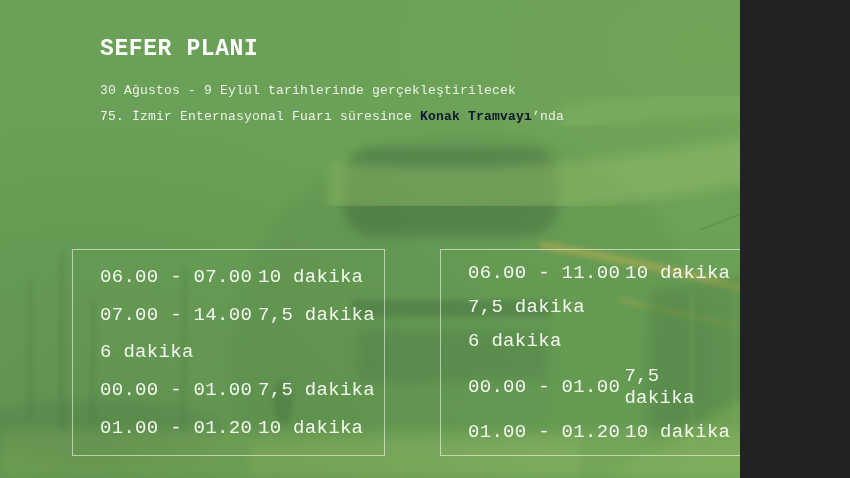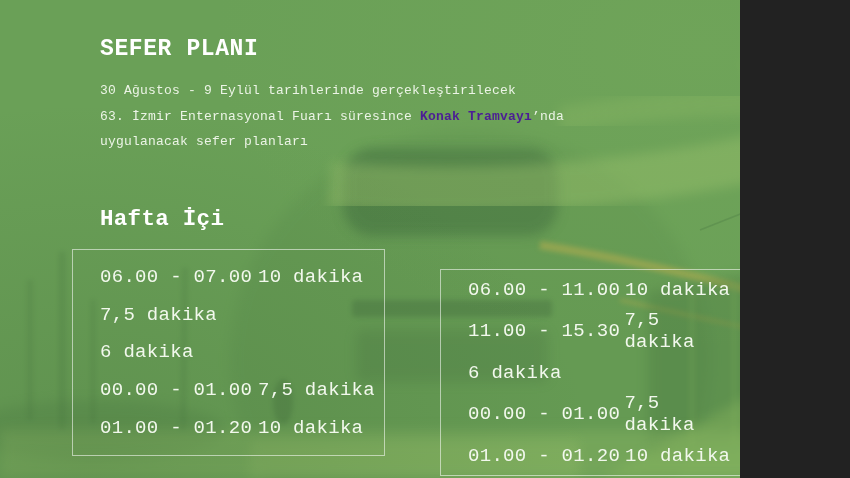--- a/index.html
+++ b/index.html
@@ -24,39 +24,39 @@
   .page-title {
     position: absolute; left: 100px; top: 36px;
     font-size: 23px; font-weight: bold; letter-spacing: 0.6px;
     color: #ffffff; margin: 0;
   }
   .intro {
     position: absolute; left: 100px; top: 78px;
     font-size: 13px; line-height: 25.5px;
     color: #ecf4e6; margin: 0; letter-spacing: 0.2px;
   }
-  .intro strong { color: #4c1d95; font-weight: bold; }
+  .intro strong { color: #0f172a; font-weight: bold; }
 
   .col-title {
     position: absolute; top: 206px;
     font-size: 22.5px; font-weight: bold; color: #ffffff; margin: 0;
     letter-spacing: 0.3px;
   }
   .col-title.weekday { left: 100px; }
   .col-title.weekend { left: 468px; }
 
   .sched-box {
     position: absolute; top: 249px; height: 207px;
     border: 1px solid rgba(255,255,255,0.55);
     box-sizing: border-box;
     display: flex; flex-direction: column; justify-content: space-evenly;
     padding-left: 27px; padding-right: 8px;
   }
   .sched-box.weekday { left: 72px;  width: 313px; }
-  .sched-box.weekend { left: 440px; width: 310px; margin-top: 20px; }
+  .sched-box.weekend { left: 440px; width: 310px; }
 
   .row { display: flex; align-items: center; font-size: 19px; color: #f2f8ed; letter-spacing: 0.3px; }
   .row .time { display: inline-block; width: 158px; }
   .sched-box.weekend .row .time { width: 157px; }
 </style>
 </head>
 <body>
 
 <div class="stage">
 
@@ -112,30 +112,30 @@
     <rect x="250" y="440" width="330" height="38" fill="#8fba66" opacity="0.38" filter="url(#soft)"></rect>
     <path d="M 600 478 L 850 340 L 850 478 Z" fill="#8ab75f" opacity="0.4" filter="url(#soft)"></path>
   </svg>
 
   <div class="vignette"></div>
 
   <div class="content">
 
     <h1 class="page-title">SEFER PLANI</h1>
 
-    <p class="intro"><span>30 Ağustos - 9 Eylül tarihlerinde gerçekleştirilecek</span><br><span>63. İzmir Enternasyonal Fuarı süresince </span><strong>Konak Tramvayı</strong><span>’nda</span><br><span>uygulanacak sefer planları</span></p>
+    <p class="intro"><span>30 Ağustos - 9 Eylül tarihlerinde gerçekleştirilecek</span><br><span>75. İzmir Enternasyonal Fuarı süresince </span><strong>Konak Tramvayı</strong><span>’nda</span><br></p>
 
-    <h2 class="col-title weekday">Hafta İçi</h2>
 
     <div class="sched-box weekday">
       <div class="row">
         <span class="time">06.00 - 07.00</span>
         <span class="interval">10 dakika</span>
       </div>
       <div class="row">
+        <span class="time">07.00 - 14.00</span>
         <span class="interval">7,5 dakika</span>
       </div>
       <div class="row">
         <span class="interval">6 dakika</span>
       </div>
       <div class="row">
         <span class="time">00.00 - 01.00</span>
         <span class="interval">7,5 dakika</span>
       </div>
       <div class="row">
@@ -143,21 +143,20 @@
         <span class="interval">10 dakika</span>
       </div>
     </div>
 
     <div class="sched-box weekend">
       <div class="row">
         <span class="time">06.00 - 11.00</span>
         <span class="interval">10 dakika</span>
       </div>
       <div class="row">
-        <span class="time">11.00 - 15.30</span>
         <span class="interval">7,5 dakika</span>
       </div>
       <div class="row">
         <span class="interval">6 dakika</span>
       </div>
       <div class="row">
         <span class="time">00.00 - 01.00</span>
         <span class="interval">7,5 dakika</span>
       </div>
       <div class="row">

